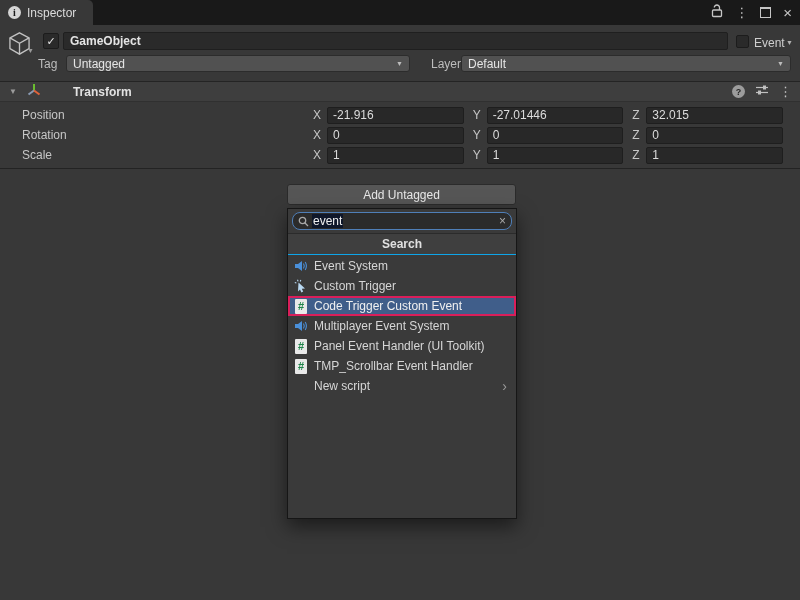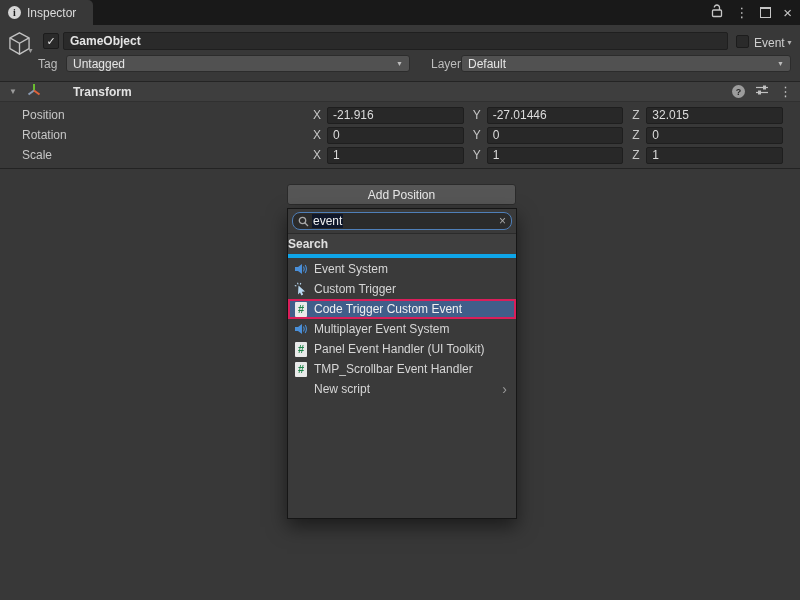--- a/index.html
+++ b/index.html
@@ -60,21 +60,21 @@
        background:#565656;border:1px solid #2b2b2b;border-radius:3px;color:#e8e8e8;
        display:flex;align-items:center;justify-content:center;}
   .popup{position:absolute;left:287px;top:208px;width:230px;height:311px;box-sizing:border-box;
        background:#3a3a3a;border:1px solid #161616;box-shadow:0 8px 18px rgba(0,0,0,0.5);}
   .search-wrap{margin:3px 4px 3px;height:18px;box-sizing:border-box;background:#2b2b2b;
        border:1px solid #4f7fb8;border-radius:8px;display:flex;align-items:center;padding:0 5px;}
   .mag{margin-right:3px;display:flex;}
   .query{color:#f0f0f0;background:#0f172a;padding:0 1px;}
   .clear-x{margin-left:auto;color:#aaaaaa;font-size:12px;line-height:1;}
   .search-header{height:20px;line-height:20px;background:#3f3f3f;border-top:1px solid #2b2b2b;
-       border-bottom:4px solid #0ea5e9;font-weight:bold;color:#e0e0e0;}
+       border-bottom:1px solid #0ea5e9;text-align:center;font-weight:bold;color:#e0e0e0;}
   .list{margin-top:1px;}
   .item{height:20px;display:flex;align-items:center;gap:5px;padding:0 5px;color:#d6d6d6;box-sizing:border-box;}
   .item.selected{background:#405e8a;border:2px solid #da1e5a;padding:0 3px;color:#f0f0f0;}
   .icon-slot{width:16px;display:flex;align-items:center;justify-content:center;flex:0 0 16px;}
   .script-icon{width:12px;height:15px;background:#e9e9e9;border-radius:1px;color:#1e8449;
        font-weight:bold;font-size:11px;display:flex;align-items:center;justify-content:center;}
   .item-newscript .lbl{margin-left:21px;}
   .submenu-chevron{margin-left:auto;margin-right:4px;color:#9a9a9a;font-size:14px;line-height:1;}
 </style>
 </head>
@@ -193,21 +193,21 @@
         <span class="axis-field">1</span>
       </span>
     <span class="axis-group">
         <span class="axis-letter">Z</span>
         <span class="axis-field">1</span>
       </span>
   </div>
 </div>
 
 <div class="add-btn">
-  <span>Add Position</span>
+  <span>Add Untagged</span>
 </div>
 
 <div class="popup">
   <div class="search-wrap">
     <span class="mag">
       <svg width="11" height="11" viewBox="0 0 11 11">
         <circle cx="4.5" cy="4.5" r="3.2" fill="none" stroke="#a8a8a8" stroke-width="1.3"></circle>
         <line x1="7" y1="7" x2="10" y2="10" stroke="#a8a8a8" stroke-width="1.3"></line>
       </svg>
     </span>

